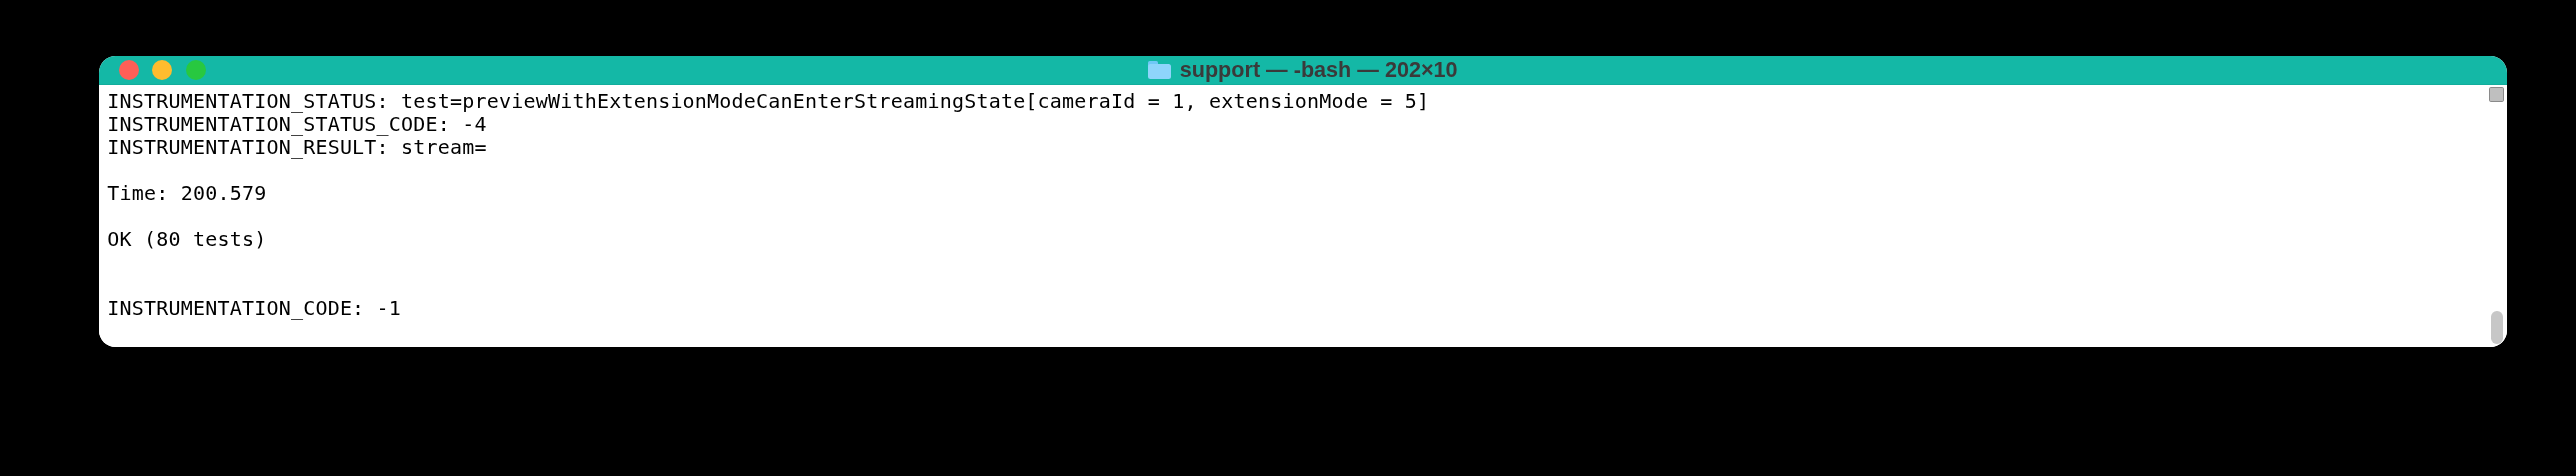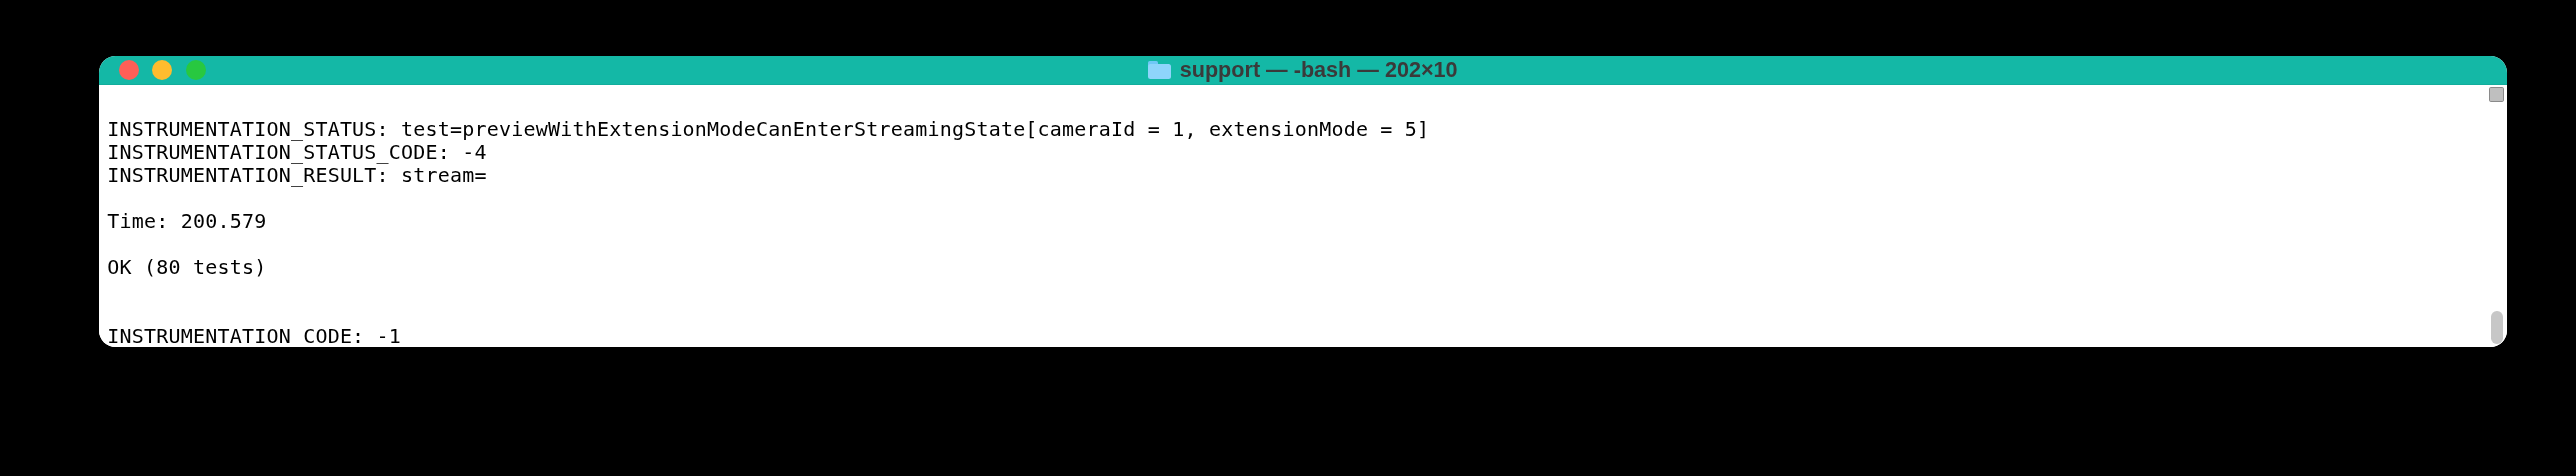--- a/index.html
+++ b/index.html
@@ -87,21 +87,20 @@
       overflow: hidden;
     }
     .terminal-content {
       padding: 5px 8.3px 5px 8.3px;
       font-family: "Menlo", "SF Mono", "Monaco", "Consolas", monospace;
       font-size: 20px;
       line-height: 23px;
       white-space: pre;
       color: #000;
       letter-spacing: 0.2px;
-      margin-top: 28px;
     }
     .scrollbar-track {
       position: absolute;
       right: 1.7px;
       top: 0;
       bottom: 0;
       width: 18px;
     }
     .scroll-indicator {
       position: absolute;

